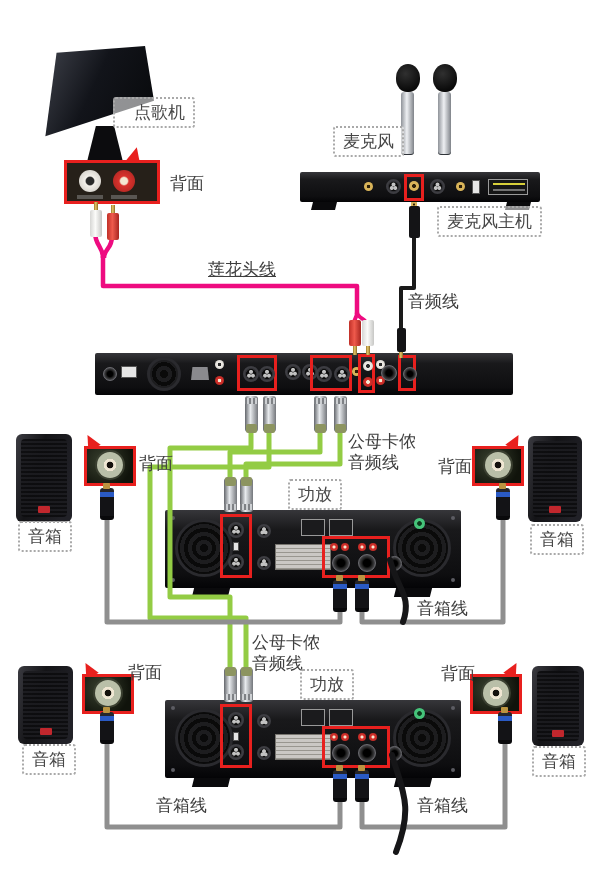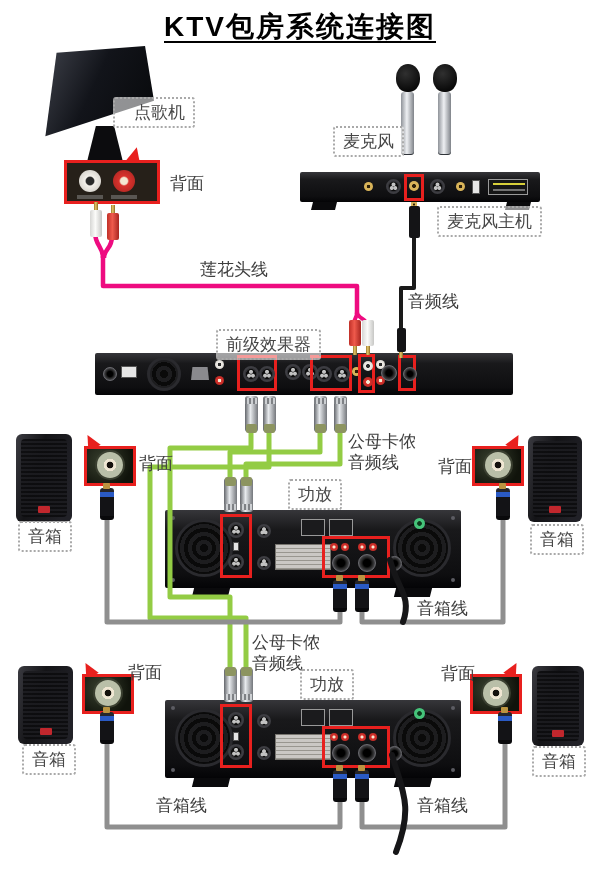--- a/index.html
+++ b/index.html
@@ -84,21 +84,20 @@
         background:linear-gradient(90deg,#8f9399,#eef0f3 45%,#7f8389);}
   .mic-scr{position:absolute;width:8px;height:12px;background:#14171c;border-radius:1px;}
   .mic-band{position:absolute;width:13px;height:7px;background:#30343a;border-radius:0 0 3px 3px;}
   svg.cables{position:absolute;left:0;top:0;z-index:20;pointer-events:none;}
 </style>
 </head>
 <body>
 
 <div class="stage">
 
-  <h1 class="title">KTV包房系统连接图</h1>
 
   <div class="screen" style="left:42px;top:46px;width:112px;height:96px;"></div>
   <div class="stand" style="left:86px;top:126px;width:38px;height:40px;"></div>
   <div class="notch" style="left:128px;top:147px;transform:rotate(14deg);"></div>
   <div class="redbox" style="left:64px;top:160px;width:96px;height:44px;background:#262019;">
     <div class="rca white" style="left:12px;top:7px;width:22px;height:22px;"></div>
     <div class="rca red" style="left:46px;top:7px;width:22px;height:22px;"></div>
     <div class="strip" style="left:10px;top:32px;width:26px;height:4px;opacity:.45;"></div>
     <div class="strip" style="left:44px;top:32px;width:26px;height:4px;opacity:.45;"></div>
   </div>
@@ -303,23 +302,22 @@
     <path d="M362,793 L362,827 L505,827 L505,734" stroke="#8f8f8f" stroke-width="5" fill="none" stroke-linejoin="round"></path>
 
     <path d="M390,560 C398,590 412,596 403,622" stroke="#161618" stroke-width="6" fill="none" stroke-linecap="round"></path>
     <path d="M392,755 C402,790 414,806 396,852" stroke="#161618" stroke-width="6" fill="none" stroke-linecap="round"></path>
   </svg>
 
   <div class="lbl dotted" style="left:113px;top:97px;padding-left:19px;">点歌机</div>
   <div class="lbl" style="left:170px;top:172px;">背面</div>
   <div class="lbl dotted" style="left:333px;top:126px;">麦克风</div>
   <div class="lbl dotted" style="left:437px;top:206px;">麦克风主机</div>
-  <div class="lbl" style="left:200px;top:258px;">莲花头线</div>
+  <div class="lbl" style="left:208px;top:258px;text-decoration:underline;">莲花头线</div>
   <div class="lbl" style="left:408px;top:290px;">音频线</div>
-  <div class="lbl dotted" style="left:216px;top:329px;">前级效果器</div>
   <div class="lbl two" style="left:348px;top:431px;">
     <span>公母卡侬</span><br>
     <span>音频线</span>
   </div>
   <div class="lbl dotted" style="left:288px;top:479px;">功放</div>
   <div class="lbl" style="left:139px;top:452px;">背面</div>
   <div class="lbl" style="left:438px;top:455px;">背面</div>
   <div class="lbl dotted" style="left:18px;top:521px;">音箱</div>
   <div class="lbl dotted" style="left:530px;top:524px;">音箱</div>
   <div class="lbl" style="left:417px;top:597px;">音箱线</div>

